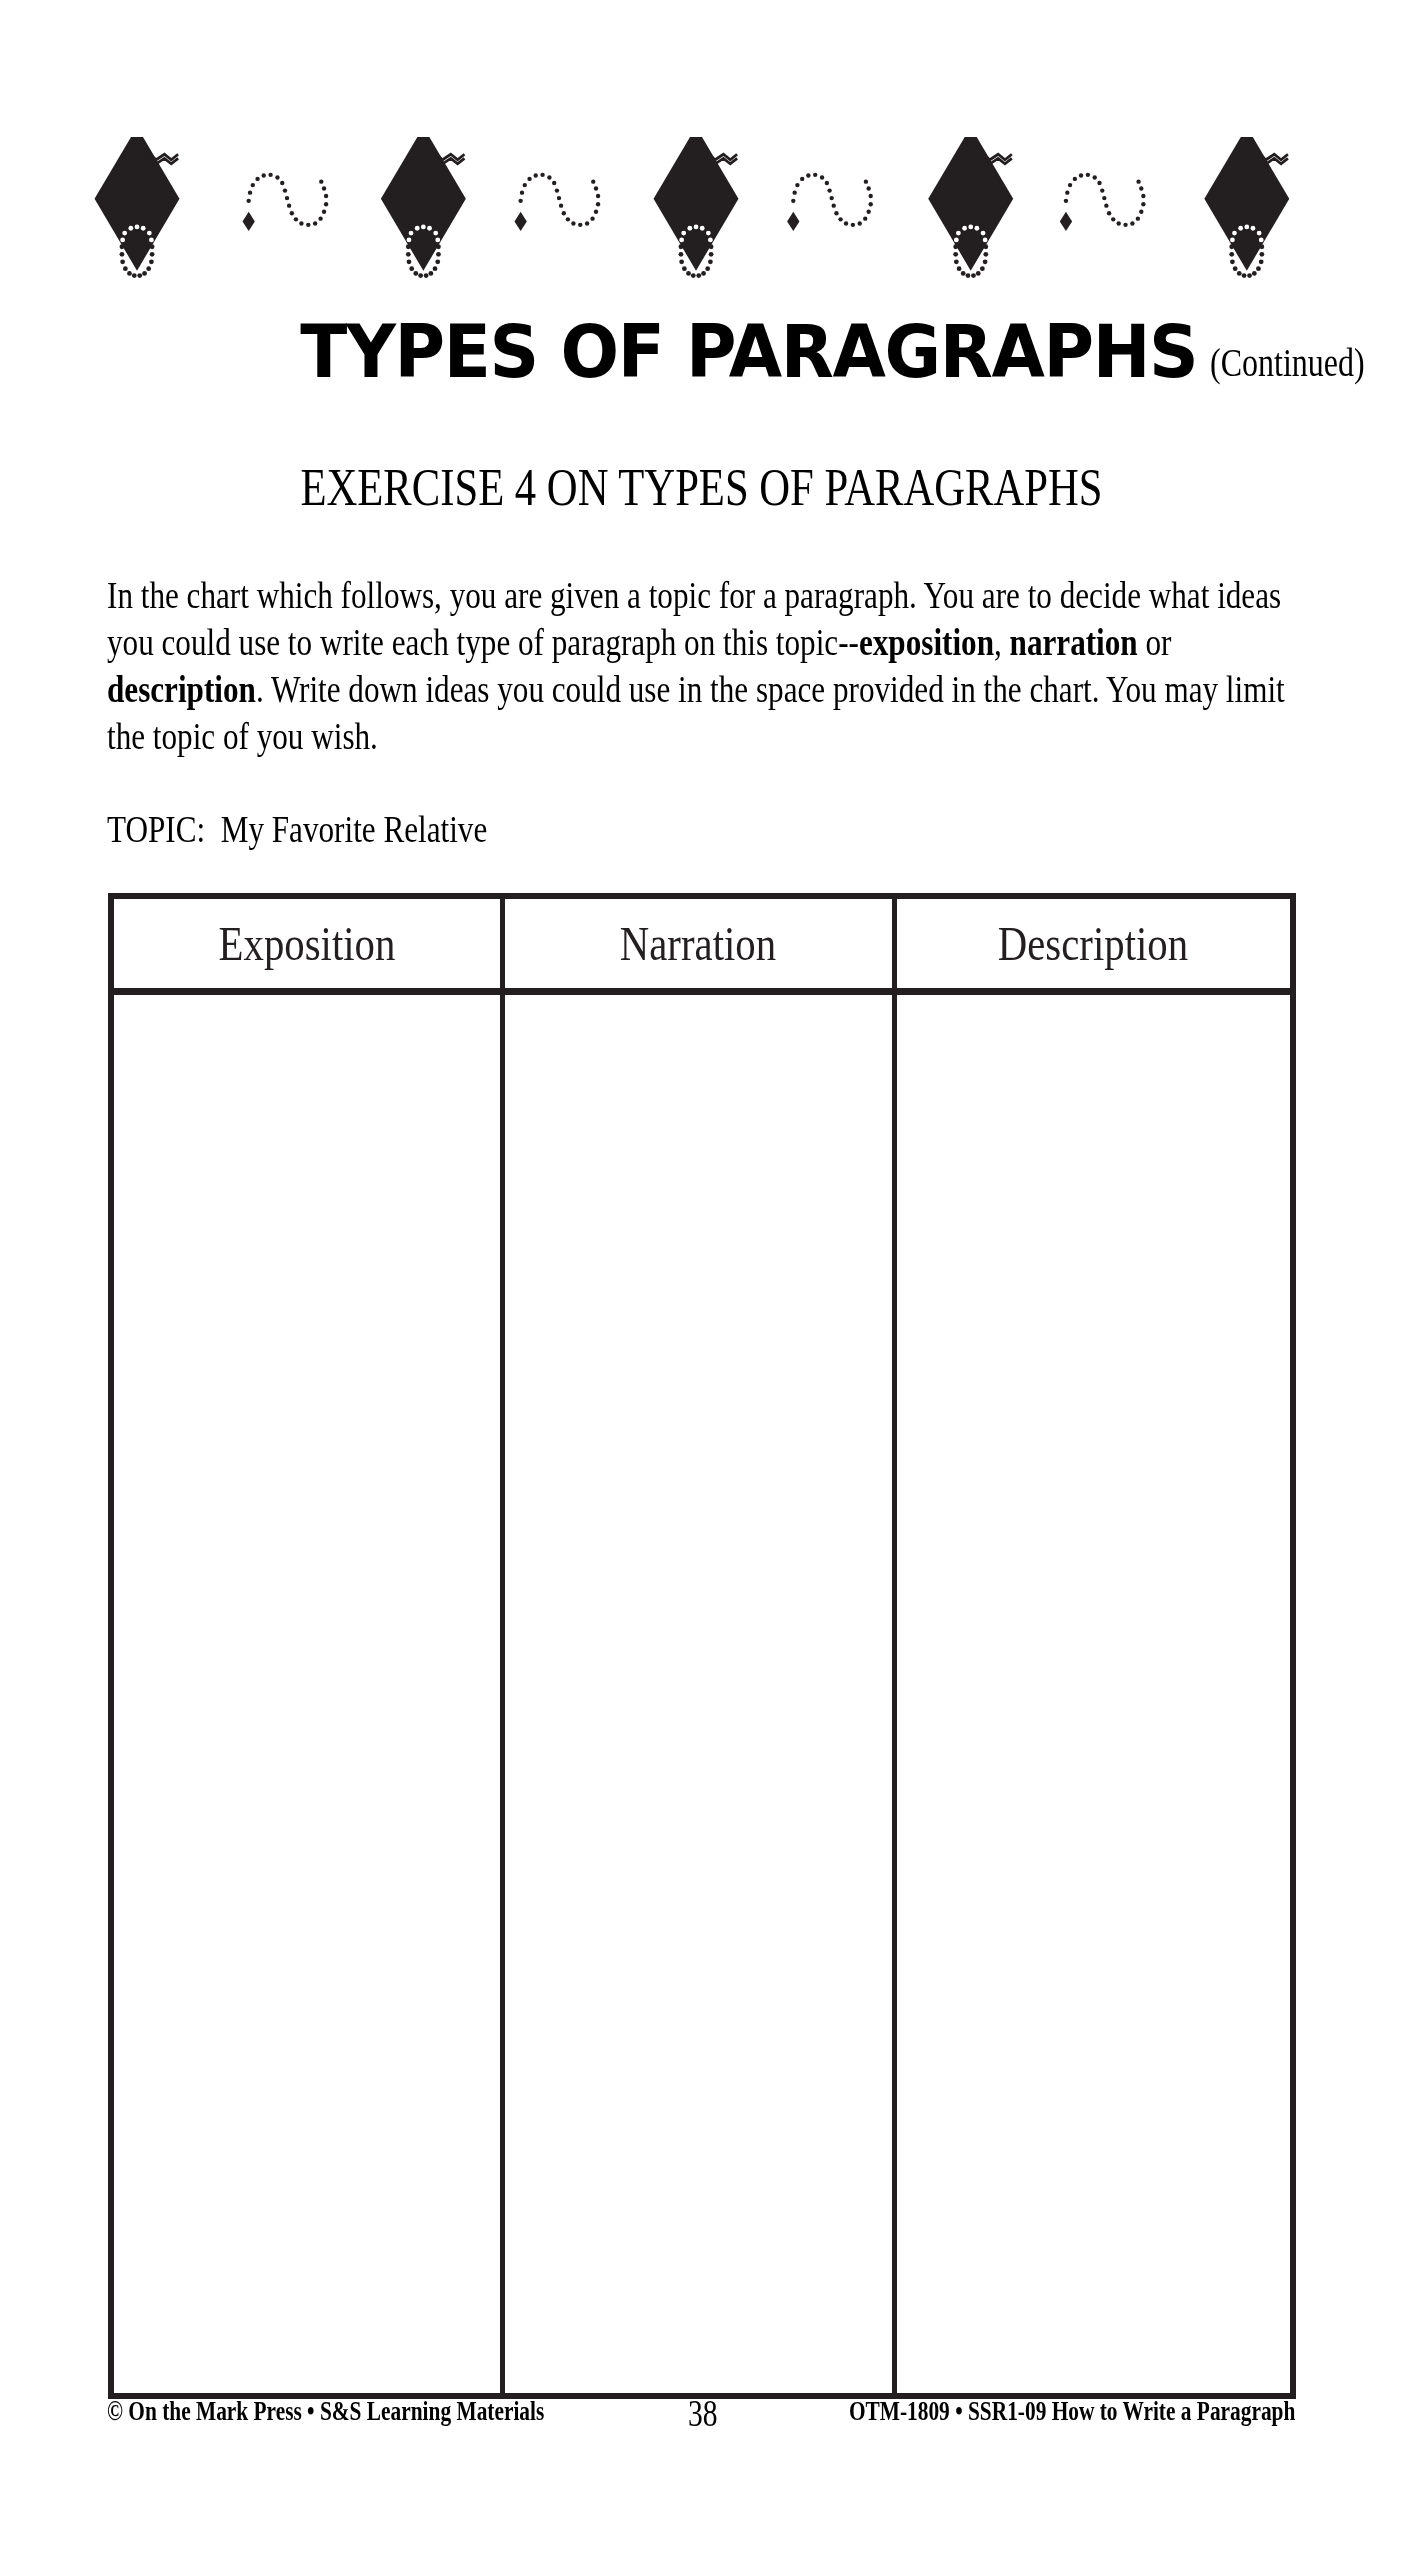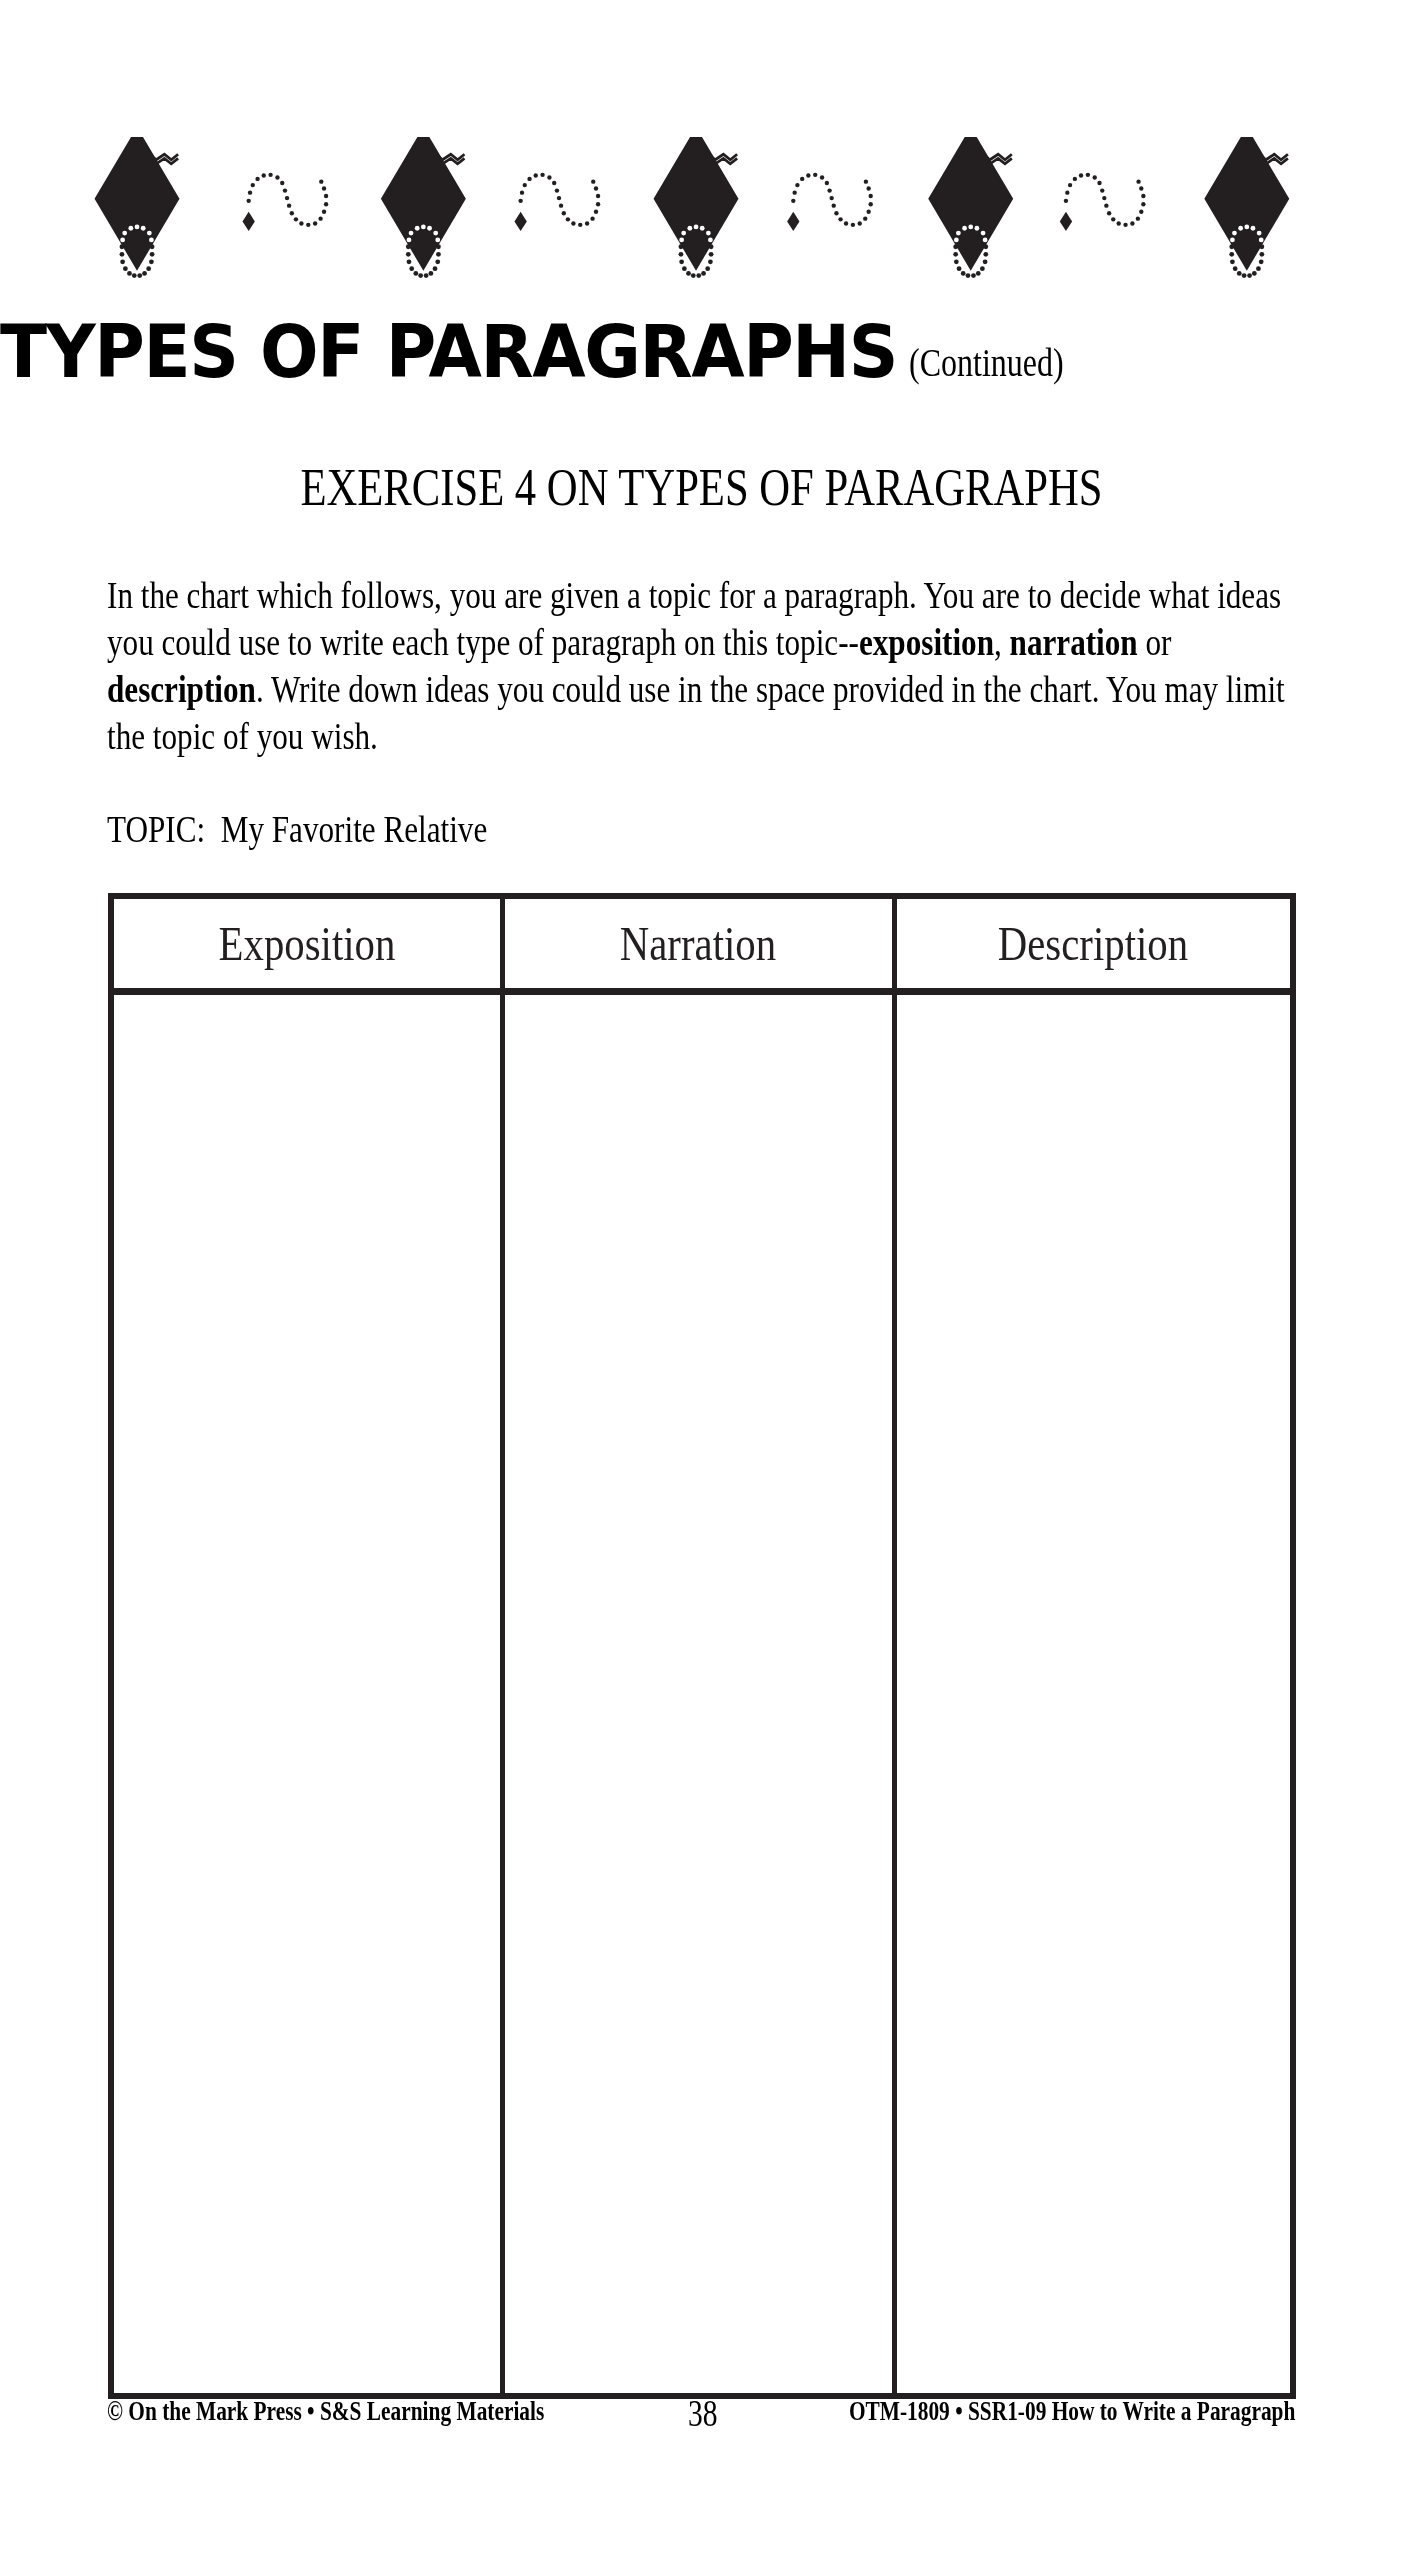--- a/index.html
+++ b/index.html
@@ -1,19 +1,19 @@
 <!DOCTYPE html>
 <html style="font-size:11px"><head>
 <meta charset="utf-8">
 <style>
   html, body { margin:0; padding:0; background:#ffffff; }
   body { width:1403px; height:2576px; position:relative; overflow:hidden; color:#231f20; }
   .abs { position:absolute; }
   .border-row { left:0; top:137px; width:1403px; height:151px; }
-  .title { left:0; width:1403px; top:312px; text-align:left; white-space:nowrap; }
+  .title { left:0; width:1403px; top:312px; text-align:right; white-space:nowrap; }
   .title-main { font-family:"DejaVu Sans", sans-serif; font-weight:900; font-size:69px; letter-spacing:-1.4px; display:inline-block; transform:scaleY(1.05); color:#000; }
   .title-cont { font-family:"Liberation Serif", serif; font-size:40px; margin-left:12.3px; display:inline-block; transform:scaleX(0.8); transform-origin:left center; color:#000;}
   .subtitle { left:0; width:1403px; top:458px; text-align:center; font-family:"Liberation Serif", serif; font-size:52px; transform:scaleX(0.82); transform-origin:center; white-space:nowrap; color:#000;}
   .para { left:107px; top:572px; width:1439px; font-family:"Liberation Serif", serif; font-size:38px; line-height:47px; transform:scaleX(0.82); transform-origin:left top; color:#000; }
   .para b { font-weight:bold; }
   .topic { left:107px; top:807px; font-family:"Liberation Serif", serif; font-size:38px; transform:scaleX(0.82); transform-origin:left top; white-space:nowrap; color:#000;}
   .table { left:108px; top:893px; width:1188px; height:1506px; border:6.2px solid #231f20; box-sizing:border-box; }
   .hdr-line { left:108px; top:988px; width:1188px; height:6.9px; background:#231f20; }
   .vline { top:893px; width:4.8px; height:1506px; background:#231f20; }
   .hcell { top:899px; height:88px; display:flex; align-items:center; justify-content:center; font-family:"Liberation Serif", serif; font-size:48px; color:#231f20; }

